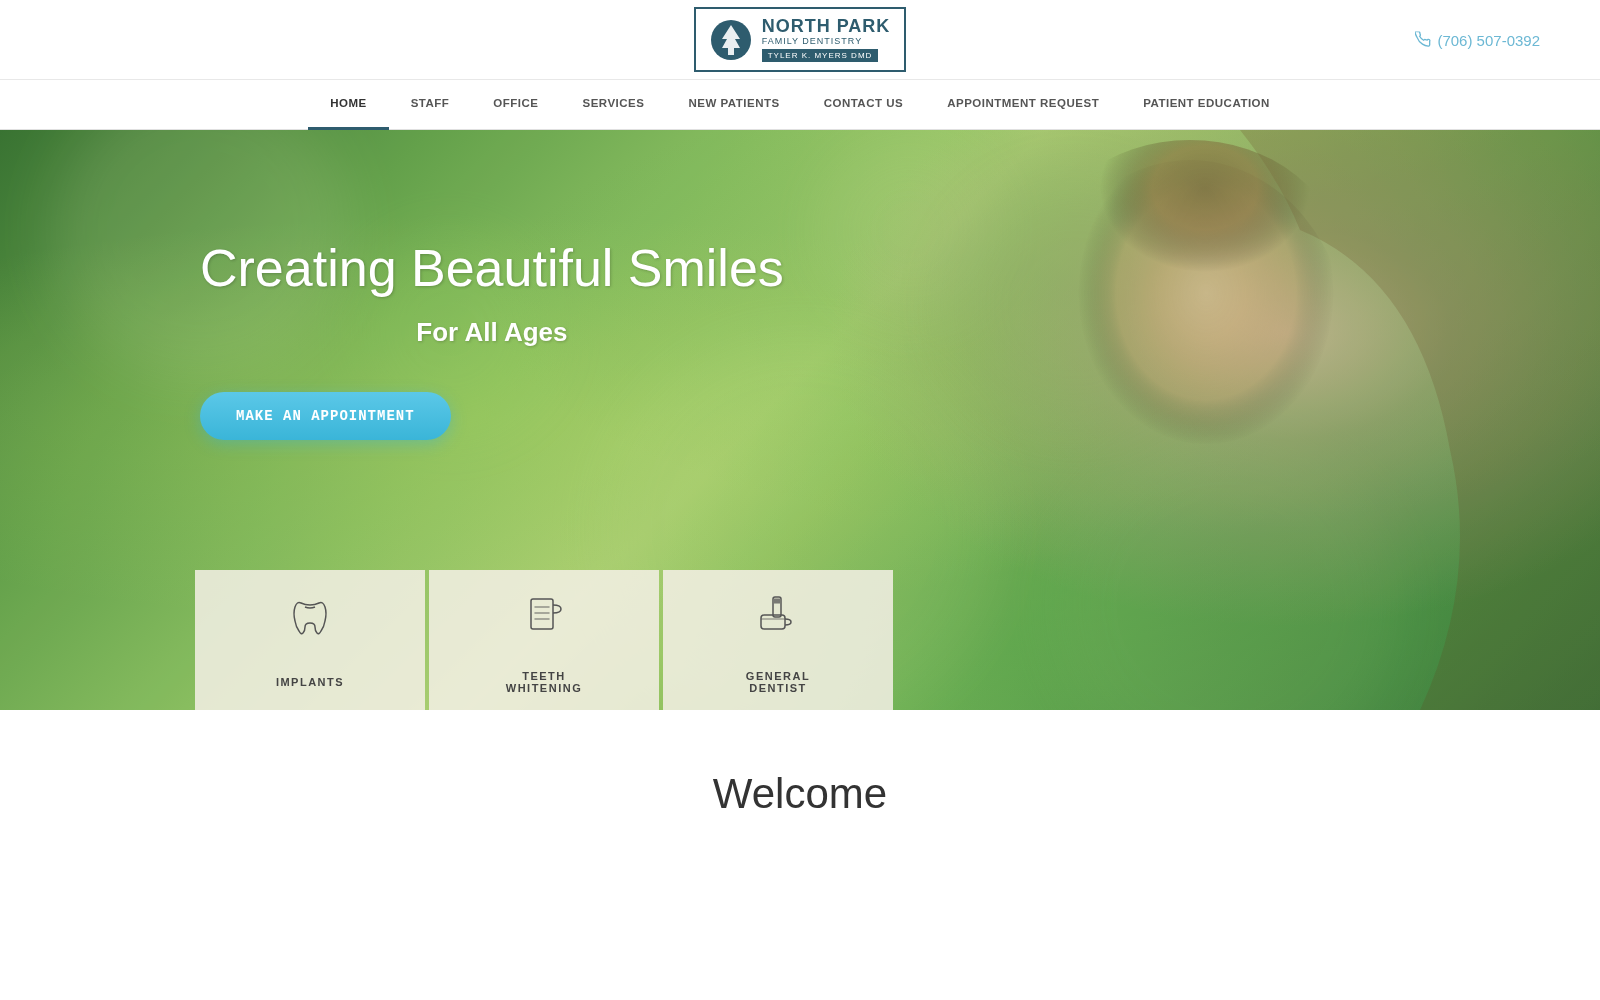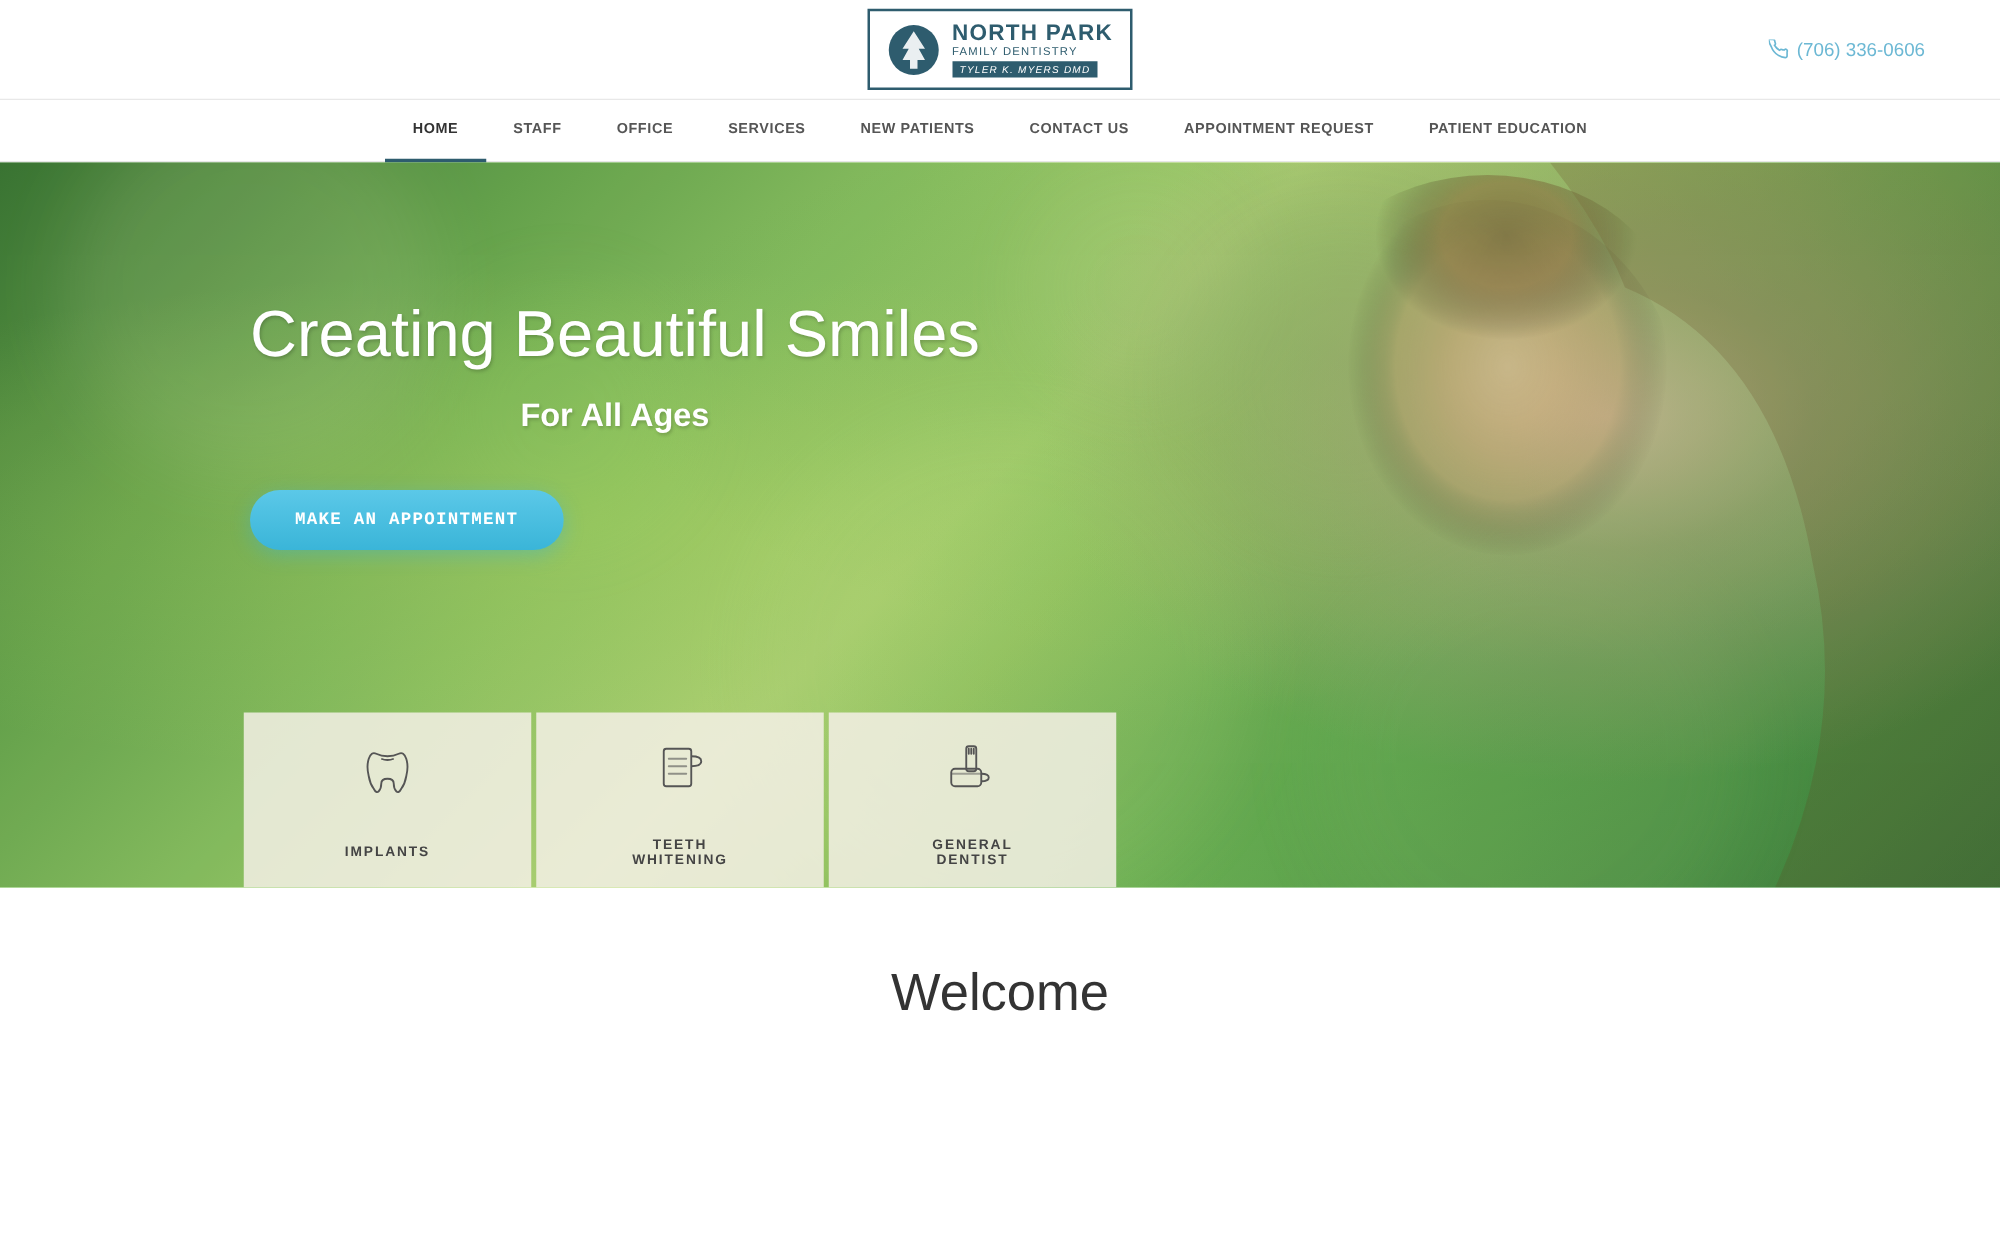--- a/index.html
+++ b/index.html
@@ -57,21 +57,20 @@
       text-transform: uppercase;
     }
     .logo-doctor {
       background: #2e5c6e;
       color: #fff;
       font-size: 8px;
       letter-spacing: 1px;
       padding: 2px 6px;
       text-align: center;
       margin-top: 3px;
-      font-style: italic;
     }
 
     
     .nav {
       background: #fff;
       border-bottom: 1px solid #e0e0e0;
       display: flex;
       justify-content: center;
       align-items: center;
       height: 50px;
@@ -246,21 +245,21 @@
     <div class="logo-text">
       <div class="logo-title">NORTH PARK</div>
       <div class="logo-subtitle">FAMILY DENTISTRY</div>
       <div class="logo-doctor">TYLER K. MYERS DMD</div>
     </div>
   </div>
   <div class="header-phone">
     <svg class="phone-icon-svg" viewBox="0 0 24 24" fill="none" stroke="#6cb8d4" stroke-width="2">
       <path d="M22 16.92v3a2 2 0 01-2.18 2 19.79 19.79 0 01-8.63-3.07A19.5 19.5 0 013.07 8.81a19.79 19.79 0 01-3.07-8.68A2 2 0 012.18 0h3a2 2 0 012 1.72c.127.96.361 1.903.7 2.81a2 2 0 01-.45 2.11L6.91 7.09a16 16 0 006 6l.56-.56a2 2 0 012.11-.45c.907.339 1.85.573 2.81.7A2 2 0 0122 14.92z"></path>
     </svg>
-    <span>(706) 336-0606</span>
+    <span>(706) 507-0392</span>
   </div>
 </div>
 
 <nav class="nav">
   <ul class="nav-list">
     <li class="nav-item active">HOME</li>
     <li class="nav-item">STAFF</li>
     <li class="nav-item">OFFICE</li>
     <li class="nav-item">SERVICES</li>
     <li class="nav-item">NEW PATIENTS</li>

